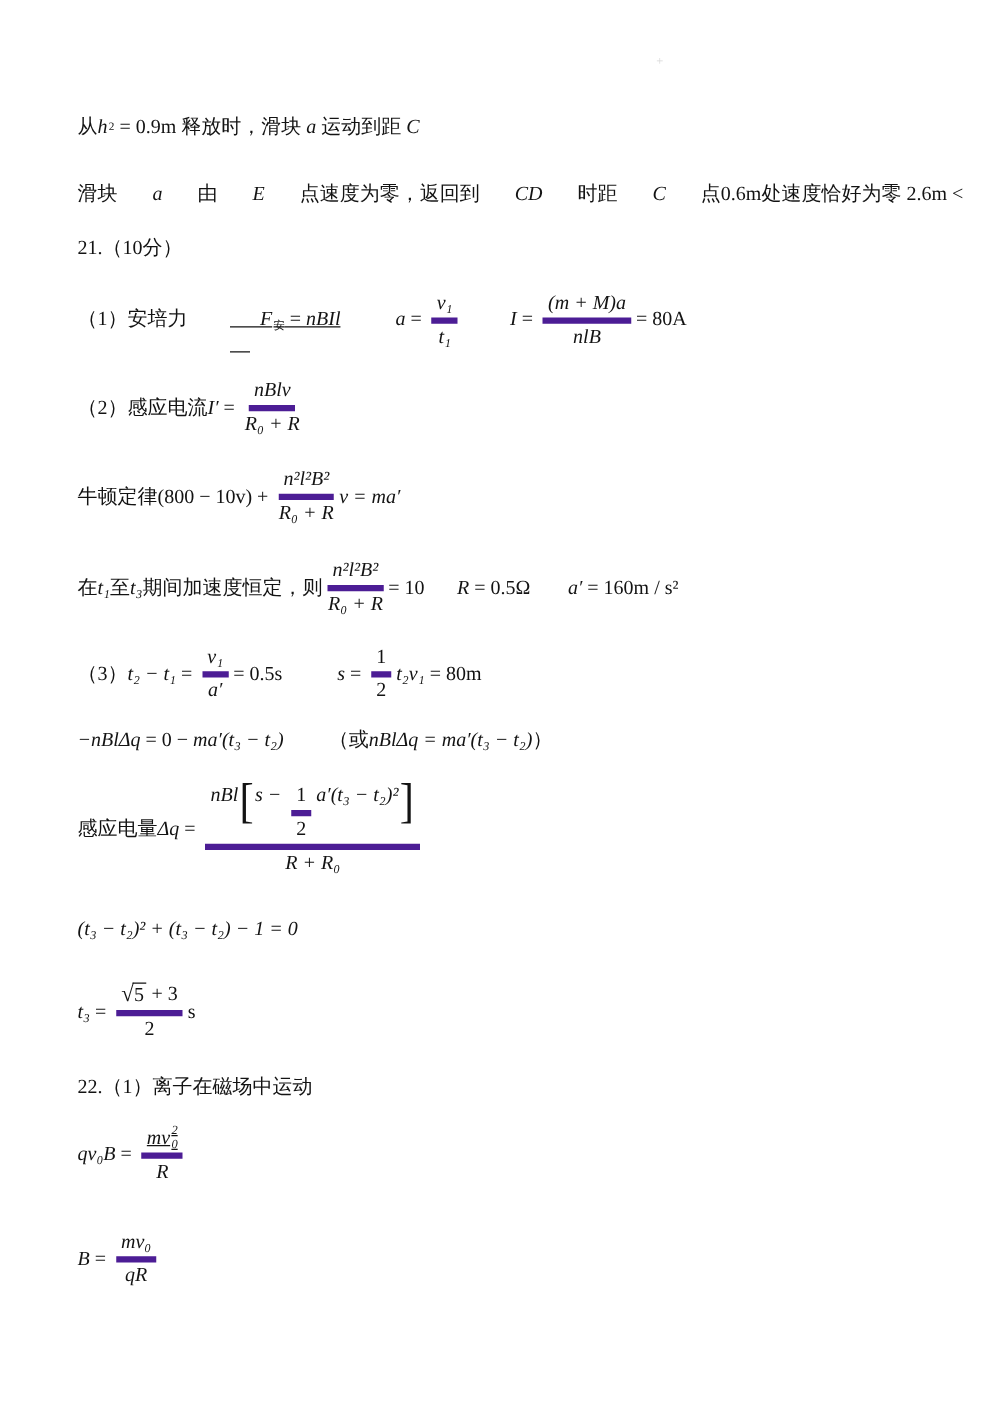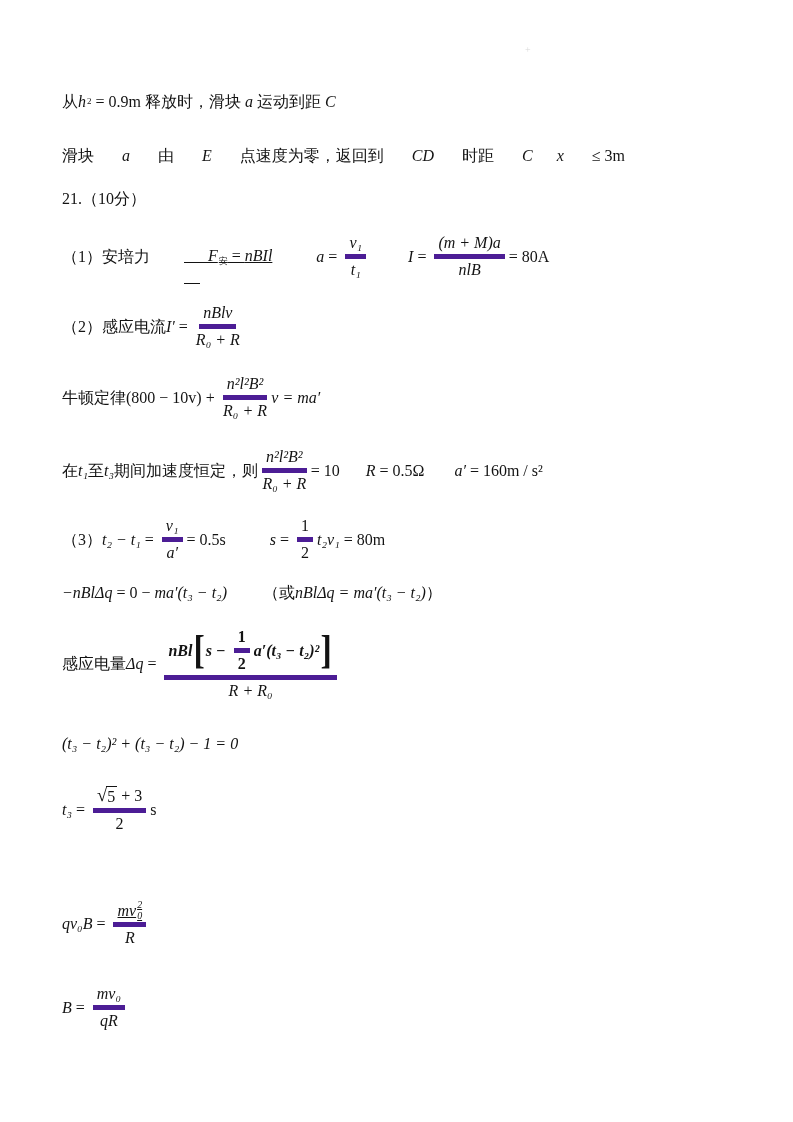--- a/index.html
+++ b/index.html
@@ -74,21 +74,21 @@
 
 <div class="page">
 
   <span class="artifact">+</span>
 
   <div class="row l1">
     <span>从</span><span class="it">h</span><sub class="csub">2</sub><span> = 0.9m </span><span>释放时，滑块 </span><span class="it">a</span><span> 运动到距 </span><span class="it">C</span>
   </div>
 
   <div class="row l2">
-    <span>滑块 </span><span class="it">a</span><span> 由 </span><span class="it">E</span><span> 点速度为零，返回到 </span><span class="it">CD</span><span> 时距 </span><span class="it">C</span><span class="it">x</span><span> ≤ 3m</span>
+    <span>滑块 </span><span class="it">a</span><span> 由 </span><span class="it">E</span><span> 点速度为零，返回到 </span><span class="it">CD</span><span> 时距 </span><span class="it">C</span><span> 点0.6m处速度恰好为零 2.6m &lt; </span><span class="it">x</span><span> ≤ 3m</span>
   </div>
 
   <div class="row l3">
     <span>21.（10分）</span>
   </div>
 
   <div class="row l4">
     <span>（1）安培力</span>
     <span class="gA">
       <span class="it">F</span><sub class="csub">安</sub><span> = </span><span class="it">nBIl</span>
@@ -134,21 +134,21 @@
 
   <div class="row l9">
     <span class="it">−nBlΔq</span><span> = 0 − </span><span class="it">ma′(t₃ − t₂)</span>
     <span class="gF">（或</span><span class="it">nBlΔq = ma′(t₃ − t₂)</span><span>）</span>
   </div>
 
   <div class="row l10">
     <span>感应电量</span>
     <span class="it">Δq</span><span> = </span>
     <span class="frac">
-      <span class="num" style="display:inline-flex;align-items:center;font-weight:bold;">
+      <span class="num" style="display:inline-flex;align-items:flex-start;">
         <span class="it">nBl</span><span class="bigbr">[</span><span class="it">s − </span><span class="frac"><span class="num">1</span><span class="den">2</span></span><span class="it">a′(t₃ − t₂)²</span><span class="bigbr">]</span>
       </span>
       <span class="den it">R + R₀</span>
     </span>
   </div>
 
   <div class="row l11">
     <span class="it">(t₃ − t₂)² + (t₃ − t₂) − 1 = 0</span>
   </div>
 
@@ -156,20 +156,23 @@
     <span class="it">t₃</span><span> = </span>
     <span class="frac">
       <span class="num" style="display:inline-flex;align-items:flex-start;">
         <span class="sqrtwrap"><span class="sqrt-sym">√</span><span class="rad">5</span></span><span> + 3</span>
       </span>
       <span class="den">2</span>
     </span>
     <span>s</span>
   </div>
 
+  <div class="row l13">
+    <span>22.（1）离子在磁场中运动</span>
+  </div>
 
   <div class="row l14">
     <span class="it">qv₀B</span><span> = </span>
     <span class="frac">
       <span class="num" style="display:inline-flex;align-items:center;text-decoration:underline;">
         <span class="it">mv</span><span class="ss"><span>2</span><span>0</span></span>
       </span>
       <span class="den it">R</span>
     </span>
   </div>

